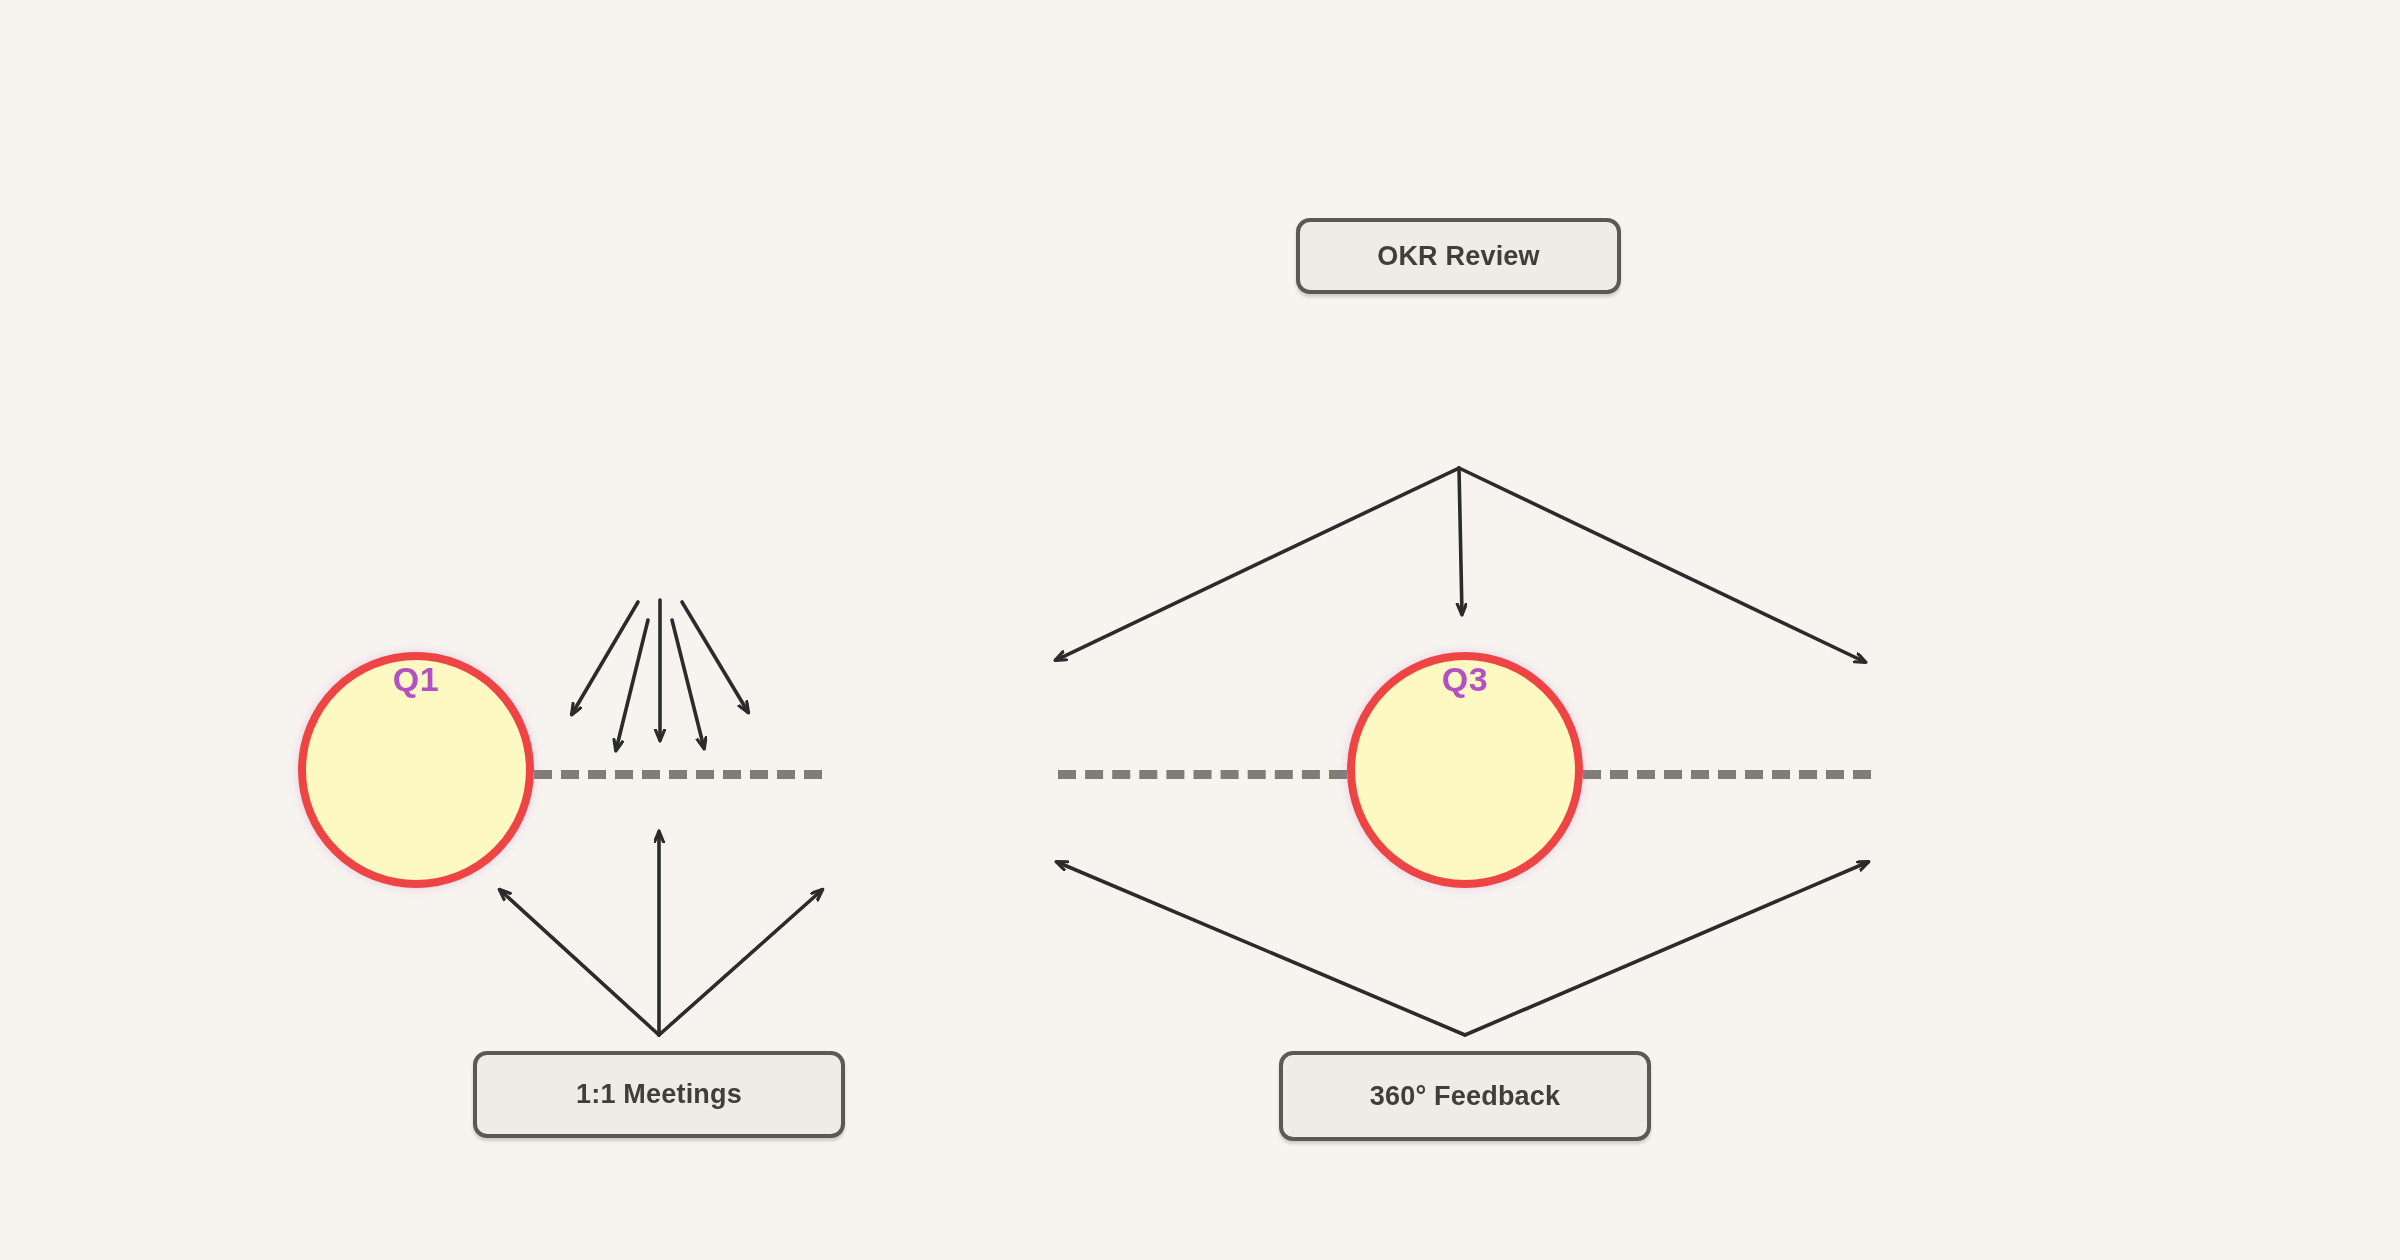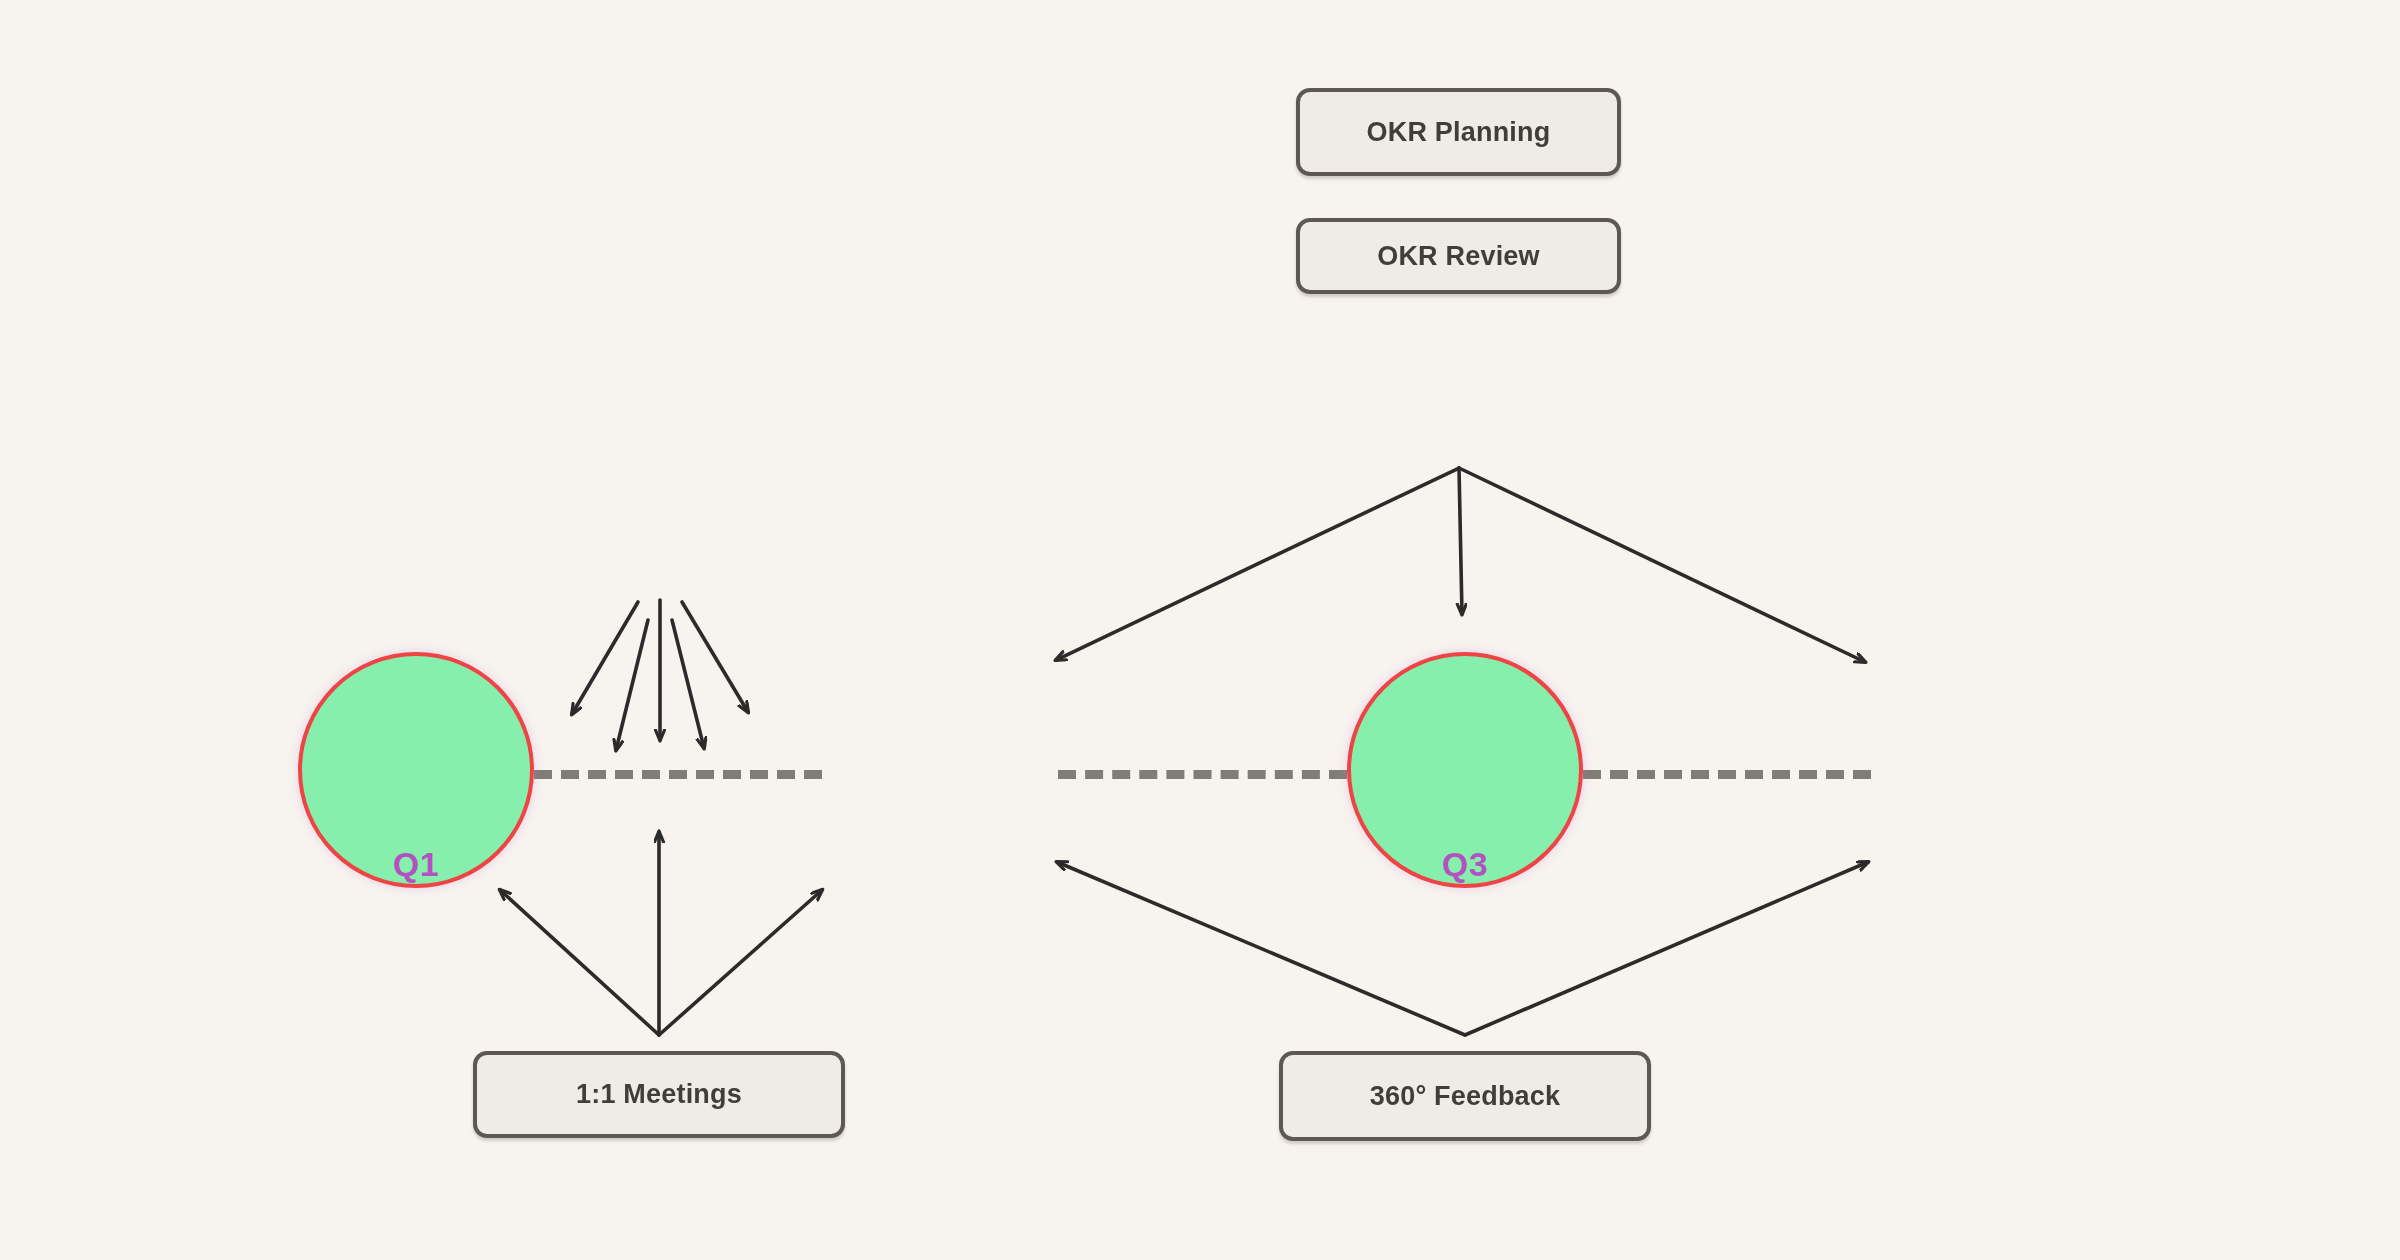--- a/index.html
+++ b/index.html
@@ -25,25 +25,25 @@
     pointer-events: none;
   }
   .timeline-dash {
     position: absolute;
     height: 0;
     border-top: 9px dashed #807d77;
   }
   .node-circle {
     position: absolute;
     border-radius: 50%;
-    background: #86efac;
-    border: 4px solid #ef4444;
+    background: #fef9c3;
+    border: 8px solid #ef4444;
     box-sizing: border-box;
     display: flex;
-    align-items: flex-end;
+    align-items: flex-start;
     justify-content: center;
     box-shadow: 0 0 10px rgba(196, 120, 212, 0.30);
   }
   .node-circle span {
     font-size: 34px;
     font-weight: bold;
     color: #b350c2;
     letter-spacing: 0.5px;
   }
   .event-box {
@@ -106,23 +106,20 @@
   <div class="timeline-dash" style="left:1058px; top:770px; width:289px;"></div>
   <div class="timeline-dash" style="left:1583px; top:770px; width:288px;"></div>
 
   <div class="node-circle" style="left:298px; top:652px; width:236px; height:236px;">
     <span>Q1</span>
   </div>
   <div class="node-circle" style="left:1347px; top:652px; width:236px; height:236px;">
     <span>Q3</span>
   </div>
 
-  <div class="event-box" style="left:1296px; top:88px; width:325px; height:88px;">
-    <span>OKR Planning</span>
-  </div>
   <div class="event-box" style="left:1296px; top:218px; width:325px; height:76px;">
     <span>OKR Review</span>
   </div>
   <div class="event-box" style="left:473px; top:1051px; width:372px; height:87px;">
     <span>1:1 Meetings</span>
   </div>
   <div class="event-box" style="left:1279px; top:1051px; width:372px; height:90px;">
     <span>360° Feedback</span>
   </div>
 

